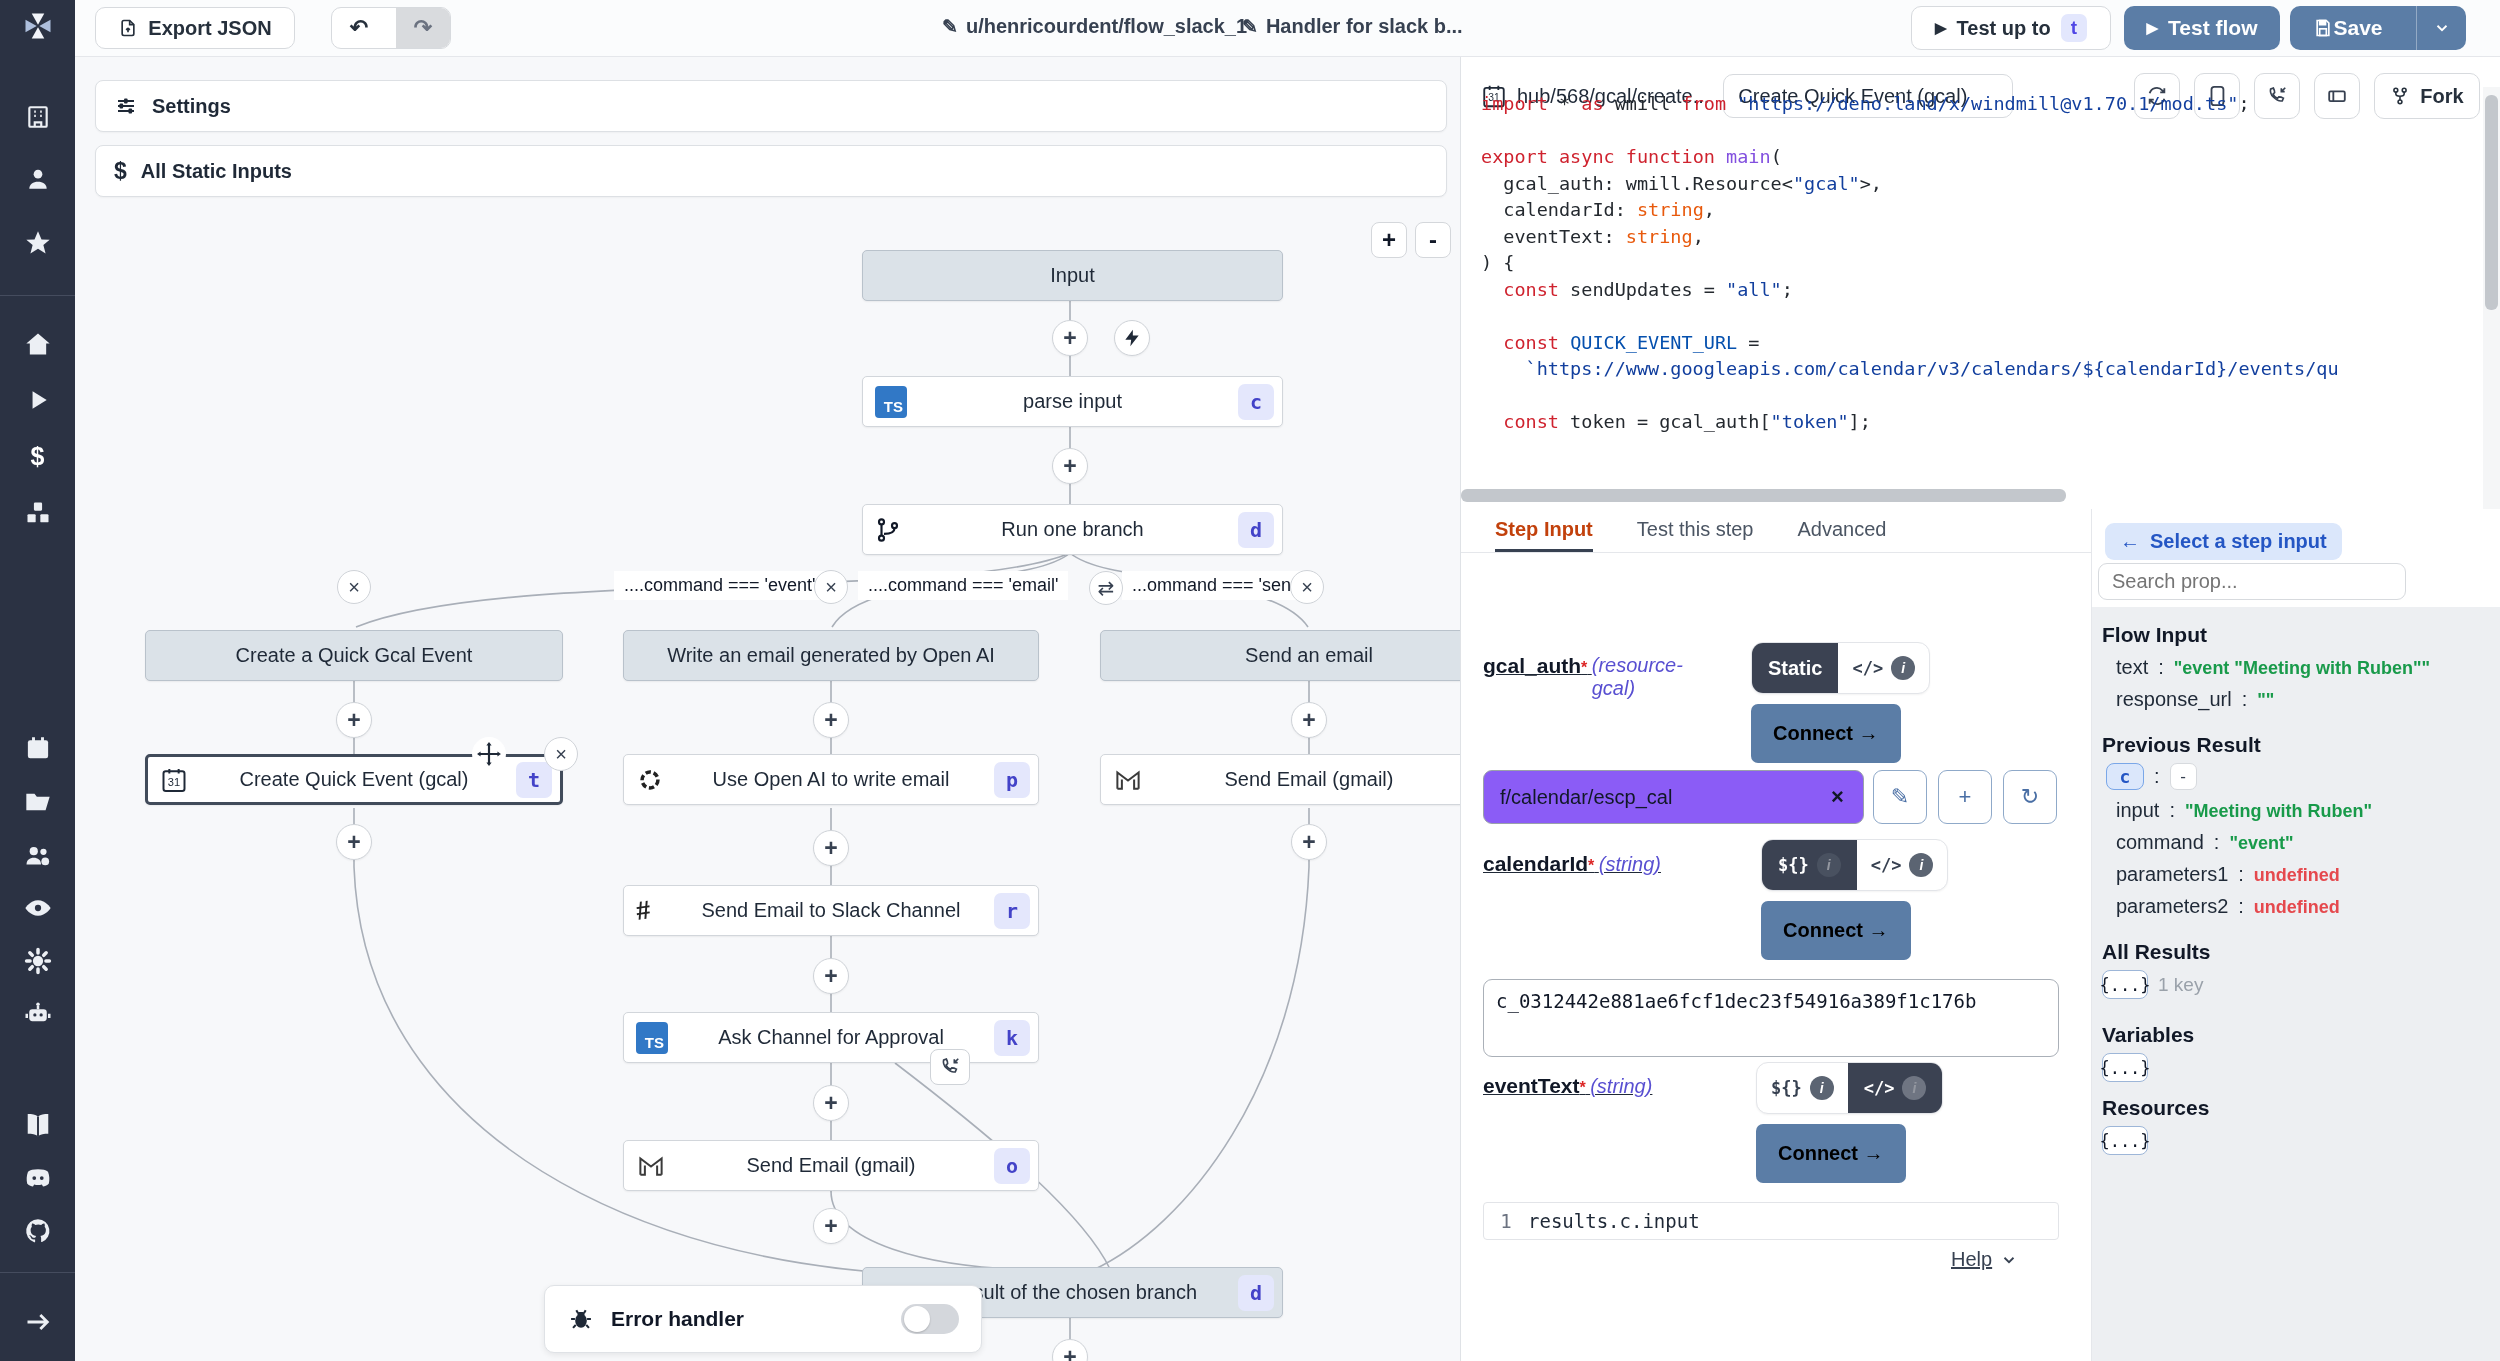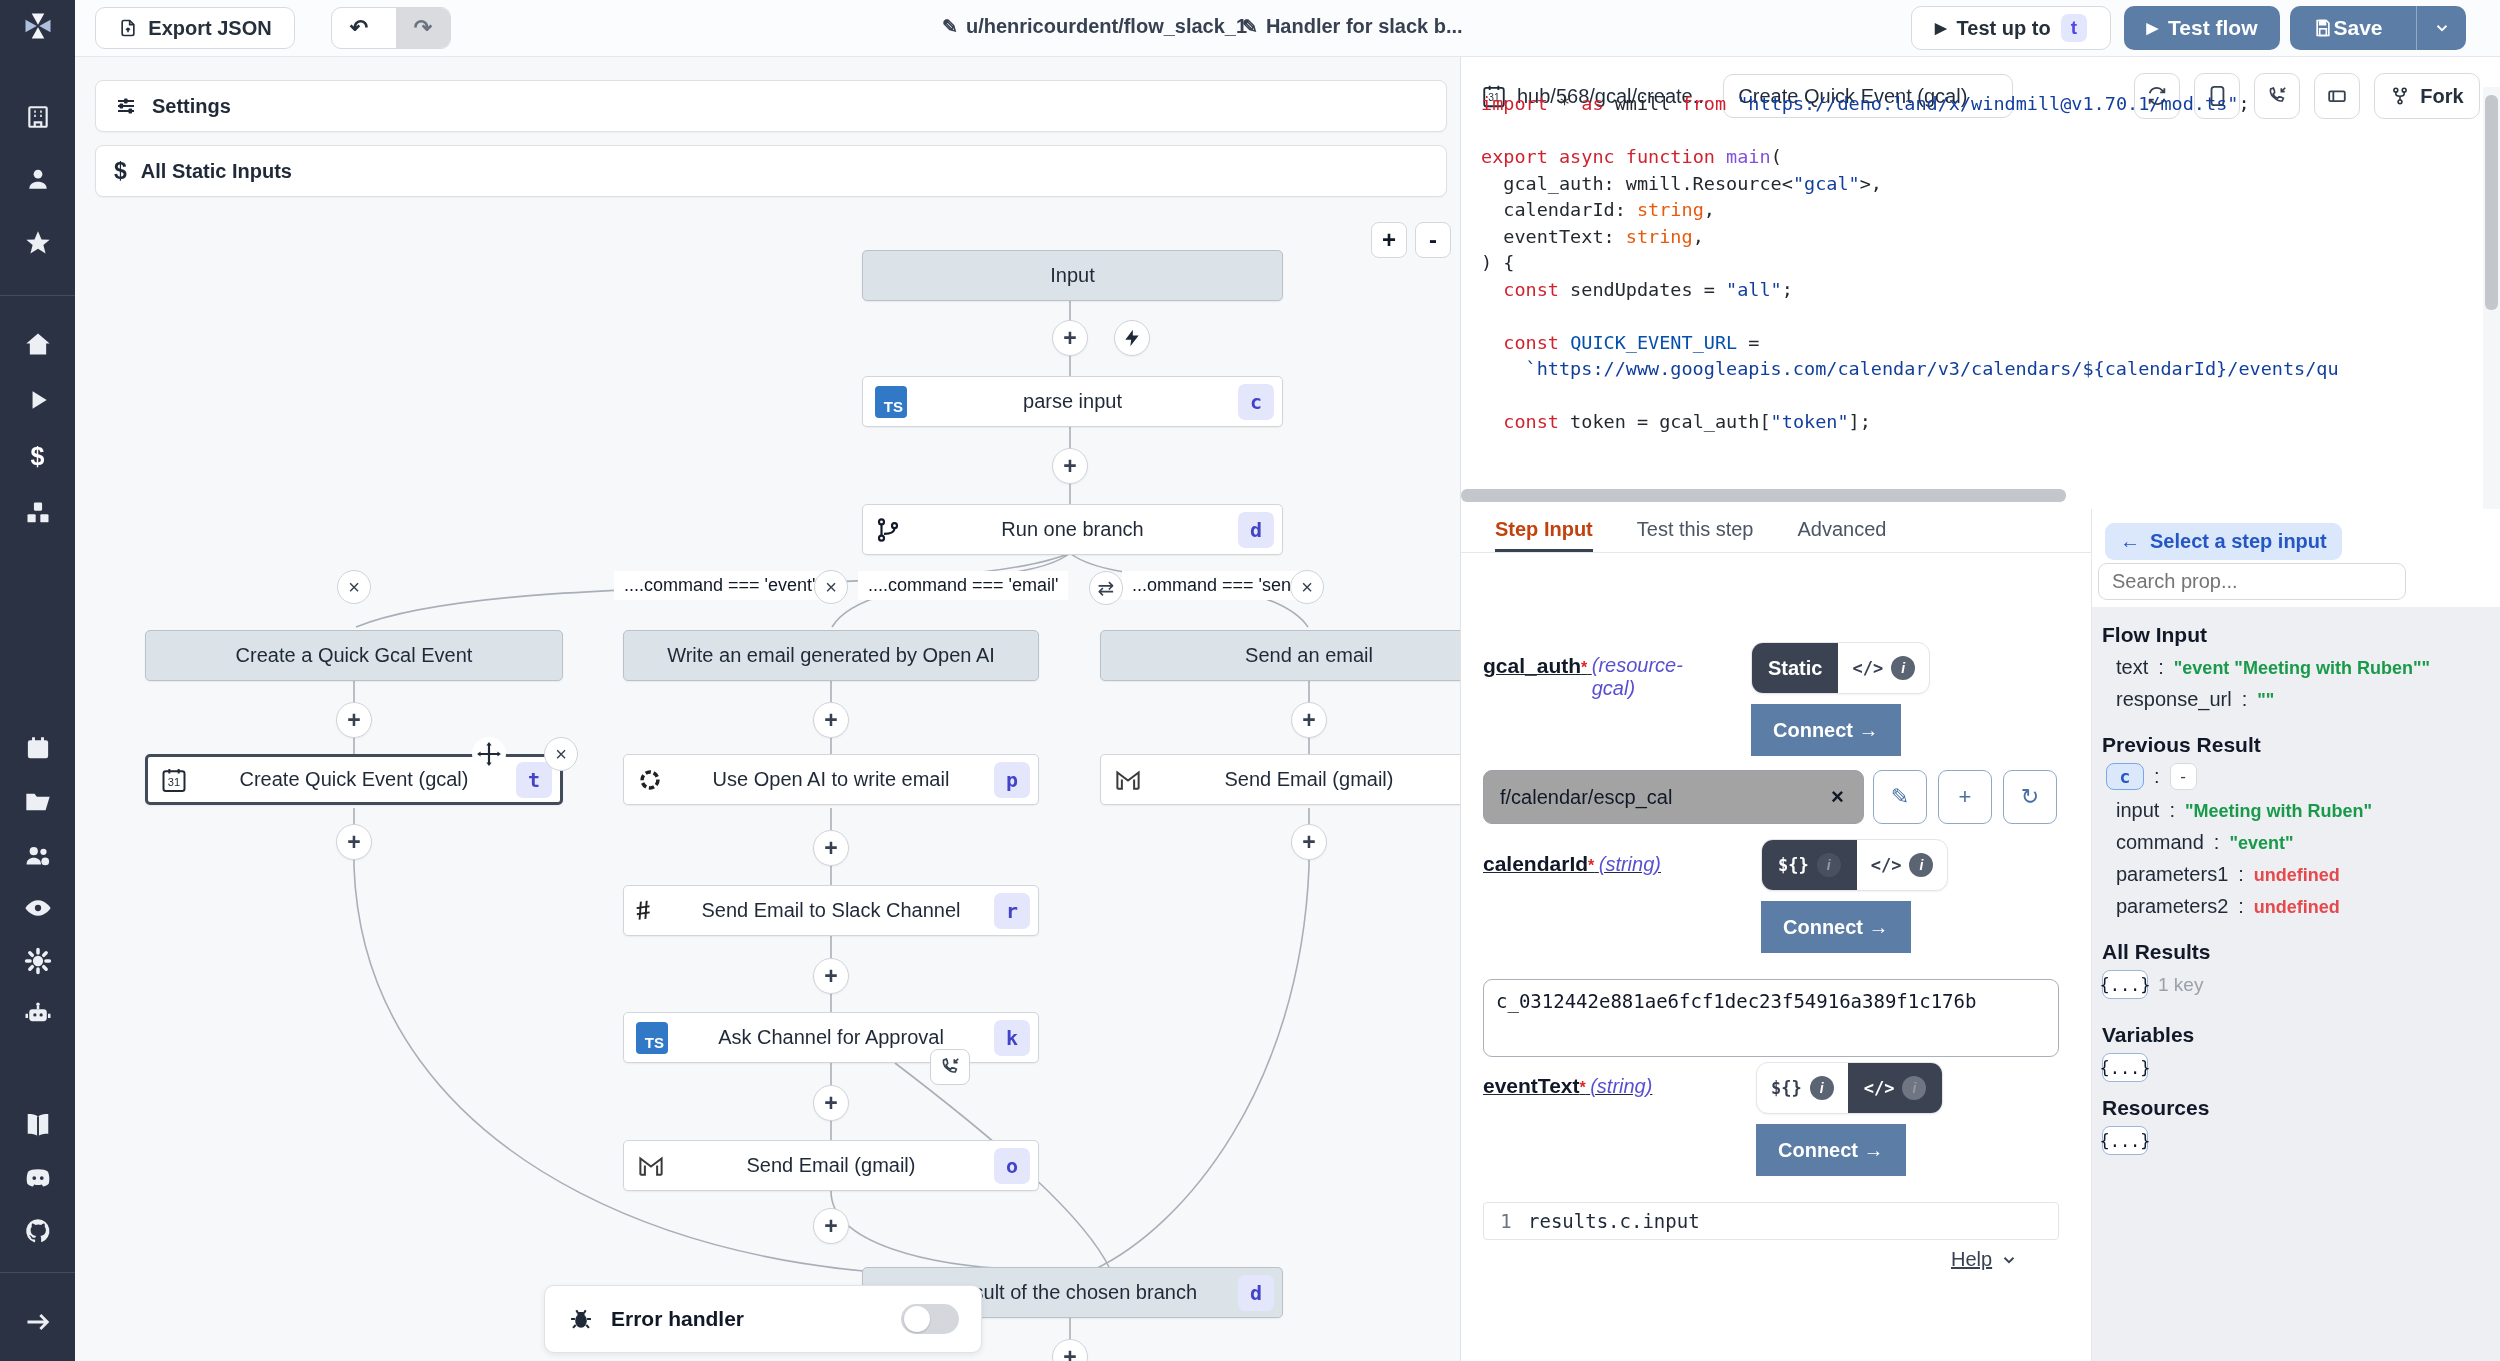--- a/index.html
+++ b/index.html
@@ -66,22 +66,22 @@
   .stepform { position:absolute; left:0; top:497px; width:630px; height:807px; overflow:hidden; }
   .flabel { font-size:21px; font-weight:700; color:#111827; }
   .freq { color:#dc2626; font-weight:700; }
   .ftype { font-size:20px; font-style:italic; color:#584fd1; }
   .seg { position:absolute; display:flex; align-items:center; background:#fff; border:1px solid #e3e5e9; border-radius:12px; box-shadow:0 1px 2px rgba(0,0,0,.05); height:52px; overflow:hidden; }
   .seg .sgd { background:#3b4252; color:#fff; height:100%; display:flex; align-items:center; gap:8px; padding:0 16px; font-size:20px; font-weight:700; cursor:pointer; }
   .seg .sgl { display:flex; align-items:center; gap:8px; padding:0 14px; color:#374151; font-size:19px; cursor:pointer; }
   .icirc { width:24px; height:24px; border-radius:50%; background:#5b6472; color:#fff; font-size:14px; font-weight:700; display:flex; align-items:center; justify-content:center; font-style:italic; }
   .icirc.faded { opacity:.45; }
   .codeglyph { font-family:"DejaVu Sans Mono", monospace; font-size:17px; font-weight:700; }
-  .connect { position:absolute; height:52px; background:#5b7da6; color:#ffffff; border:none; border-radius:0; font-size:20px; font-weight:700; padding:0 22px; cursor:pointer; }
-  .valinput { position:absolute; height:54px; border:1px solid #9aa1aa; border-radius:9px; font-size:20px; color:#111827; padding:0 68px 0 16px; font-family:"Liberation Sans", sans-serif; background:#a3a3a3; }
+  .connect { position:absolute; height:59px; background:#5b7da6; color:#000000; border:none; border-radius:7px; font-size:20px; font-weight:700; padding:0 22px; cursor:pointer; }
+  .valinput { position:absolute; height:54px; border:1px solid #9aa1aa; border-radius:9px; font-size:20px; color:#111827; padding:0 68px 0 16px; font-family:"Liberation Sans", sans-serif; background:#8b5cf6; }
   .clearx { position:absolute; font-size:22px; font-weight:700; color:#111827; cursor:pointer; }
   .obtn { position:absolute; width:54px; height:54px; background:#fff; border:1px solid #8fa9c9; border-radius:9px; color:#4a6fa5; font-size:22px; display:flex; align-items:center; justify-content:center; cursor:pointer; }
   .bigarea { position:absolute; border:1px solid #aab0b8; border-radius:9px; background:#fff; overflow:hidden; font-family:"DejaVu Sans Mono", monospace; font-size:19px; color:#111827; padding:10px 12px; white-space:nowrap; }
   .exline { position:absolute; background:#fff; border:1px solid #e2e4e8; border-radius:4px; display:flex; align-items:center; font-family:"DejaVu Sans Mono", monospace; font-size:19px; }
   .exline .gut { width:44px; text-align:center; color:#6b7280; }
   .helplink { position:absolute; font-size:20px; color:#374151; text-decoration:underline; display:flex; align-items:center; gap:8px; cursor:pointer; }
 
   
   .proppanel { position:absolute; left:630px; top:452px; width:410px; height:852px; background:#fff; border-left:1px solid #e5e7eb; }
   .backpill { position:absolute; left:13px; top:14px; background:#dbe7fb; color:#2456c4; border:none; border-radius:9px; font-size:20px; font-weight:700; padding:7px 15px; display:flex; gap:10px; align-items:center; cursor:pointer; }

